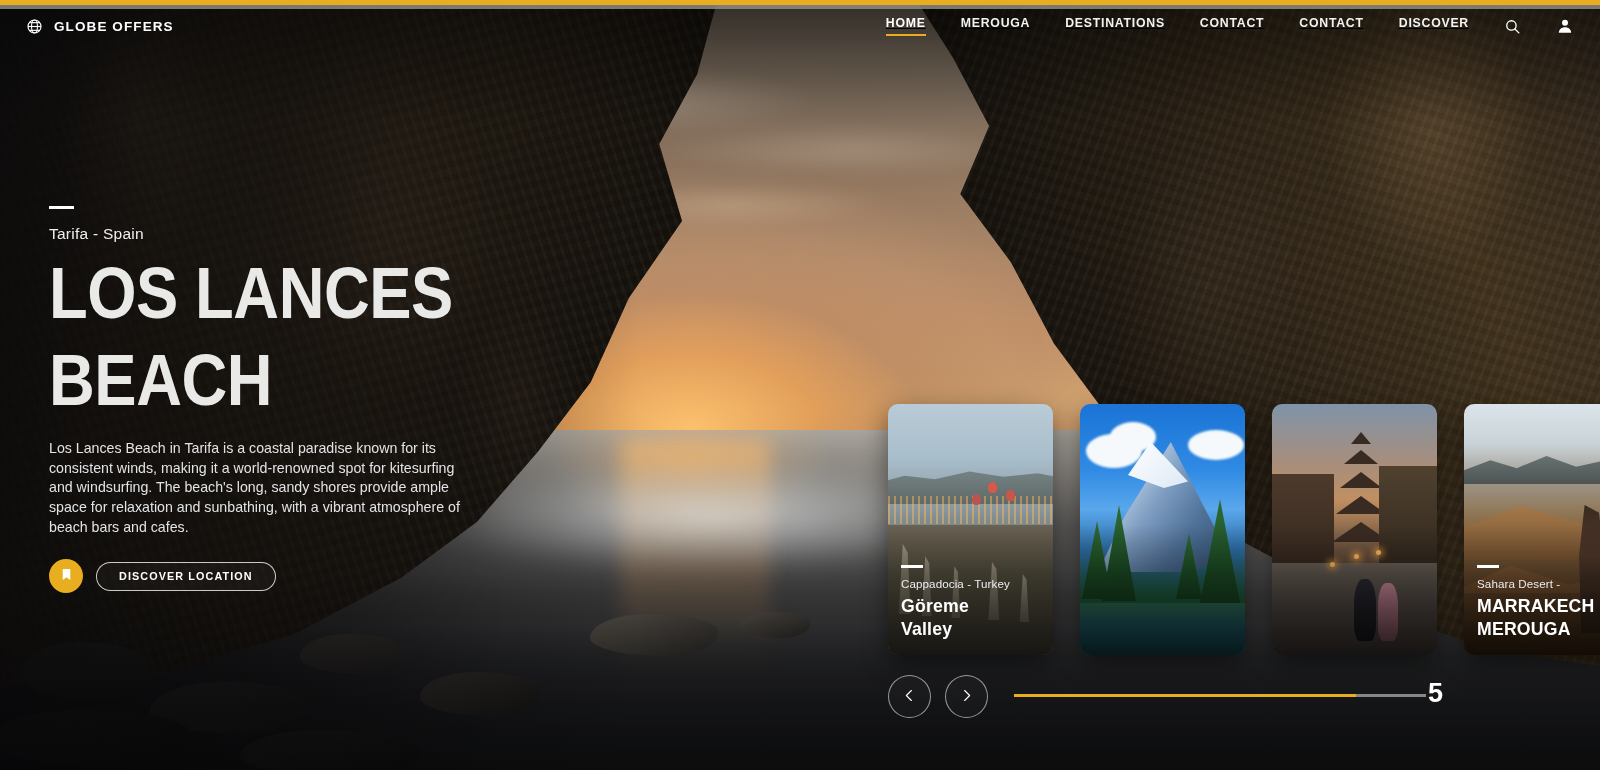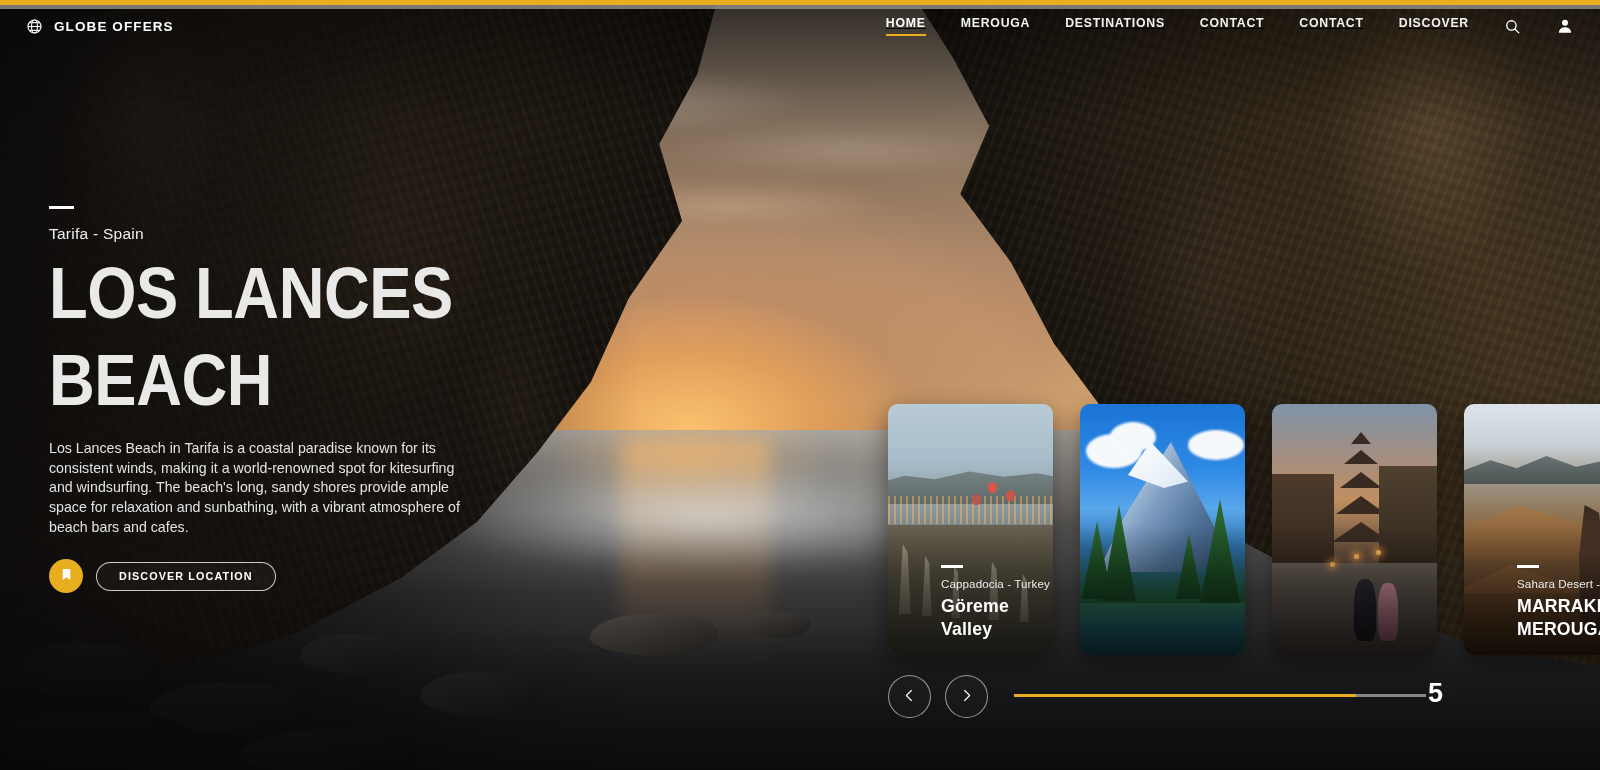--- a/index.html
+++ b/index.html
@@ -148,21 +148,21 @@
 
   
   .cards { position:absolute; left:888px; top:404px; display:flex; gap:27px; z-index:30; }
   .card {
     position:relative; width:165px; height:251px; border-radius:10px; overflow:hidden;
     box-shadow:0 10px 26px rgba(0,0,0,.48); cursor:pointer; flex:0 0 auto;
   }
   .card-img { position:absolute; inset:0; }
   .card-shade { position:absolute; inset:0;
     background:linear-gradient(180deg, rgba(0,0,0,0) 48%, rgba(0,0,0,.30) 68%, rgba(0,0,0,.62) 100%); }
-  .card-body { position:absolute; left:13px; right:8px; bottom:15px;margin-left:40px; }
+  .card-body { position:absolute; left:13px; right:8px; bottom:15px; }
   .card-dash { width:22px; height:3px; background:#fff; margin-bottom:9px; }
   .card-sub { color:#eceded; font-size:11.6px; letter-spacing:.1px; white-space:nowrap; margin-bottom:5px; }
   .card-title {
     color:#fff; font-family:"Liberation Sans Narrow","Liberation Sans",sans-serif;
     font-size:19px; font-weight:700; line-height:1.18; letter-spacing:.2px; text-transform:uppercase;
     transform:scaleX(.93); transform-origin:left center; white-space:nowrap;
   }
   .card-title.mixed { text-transform:none; }
 
   

